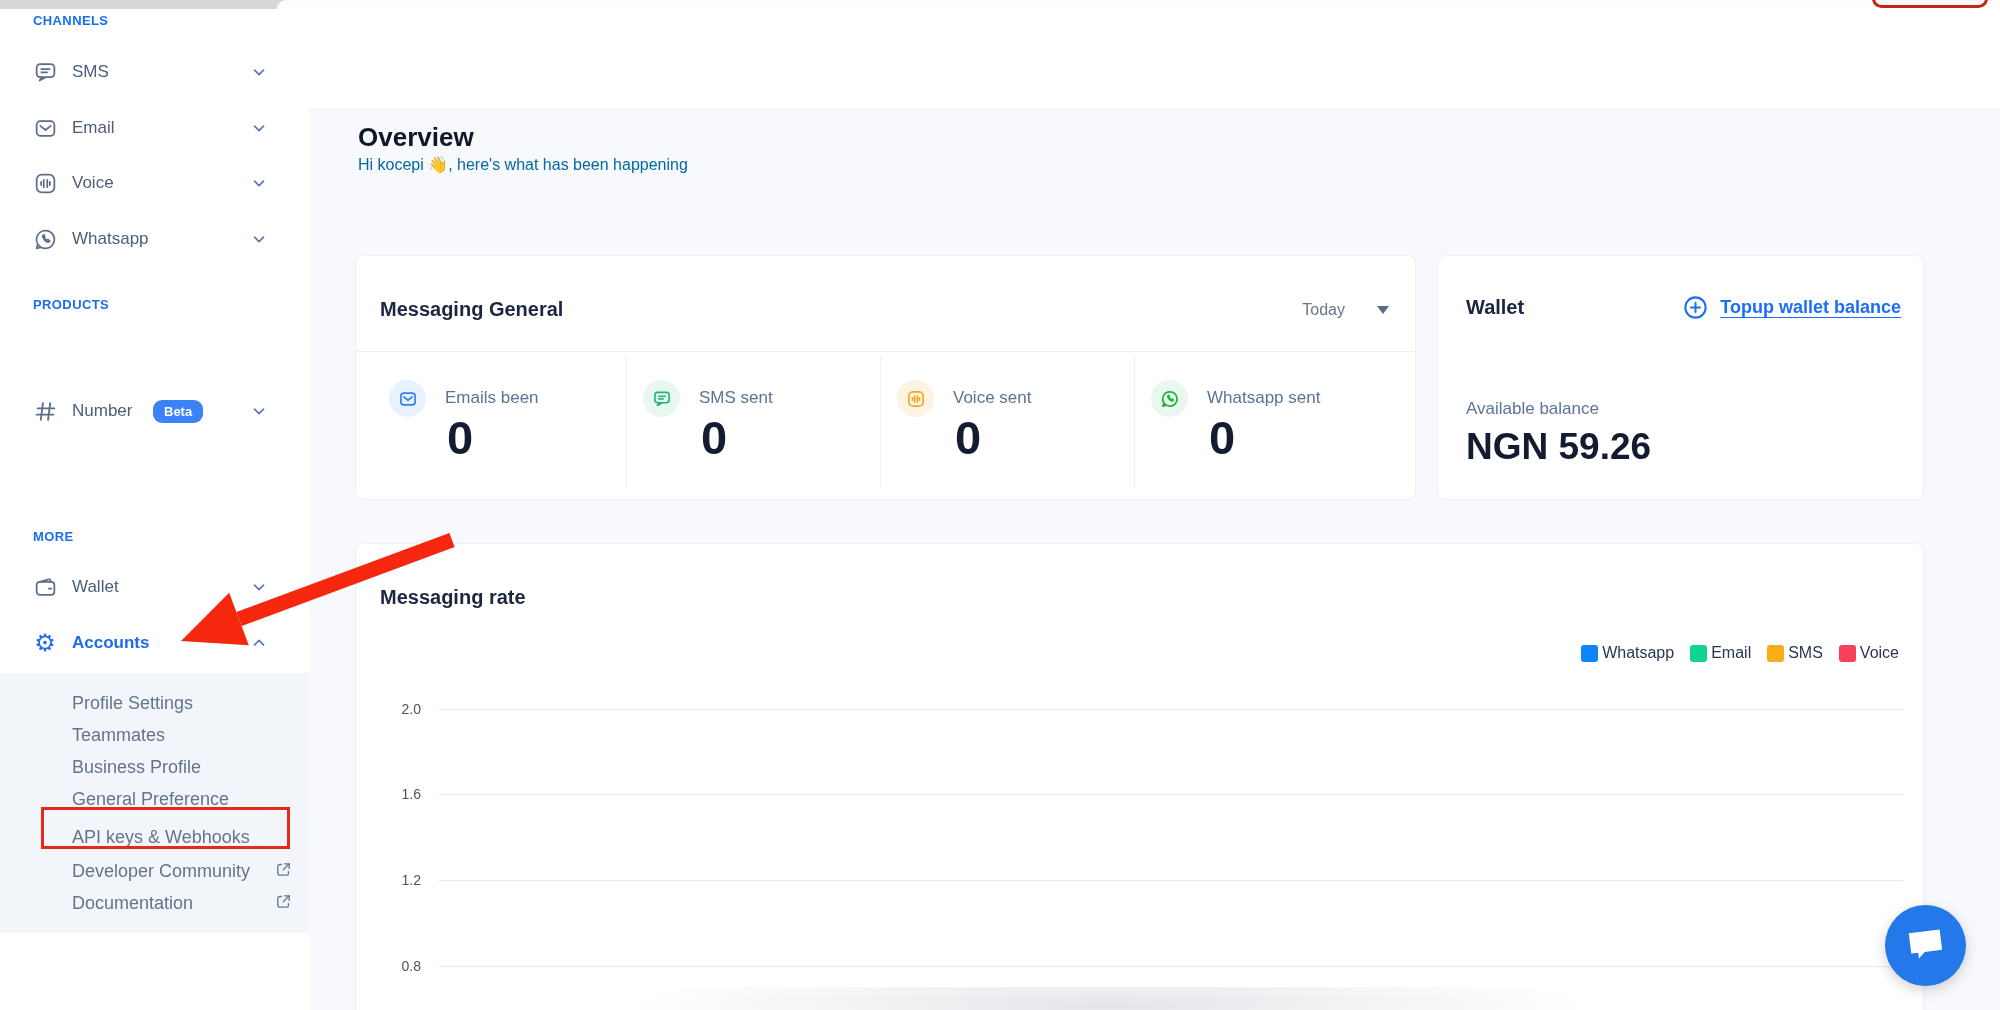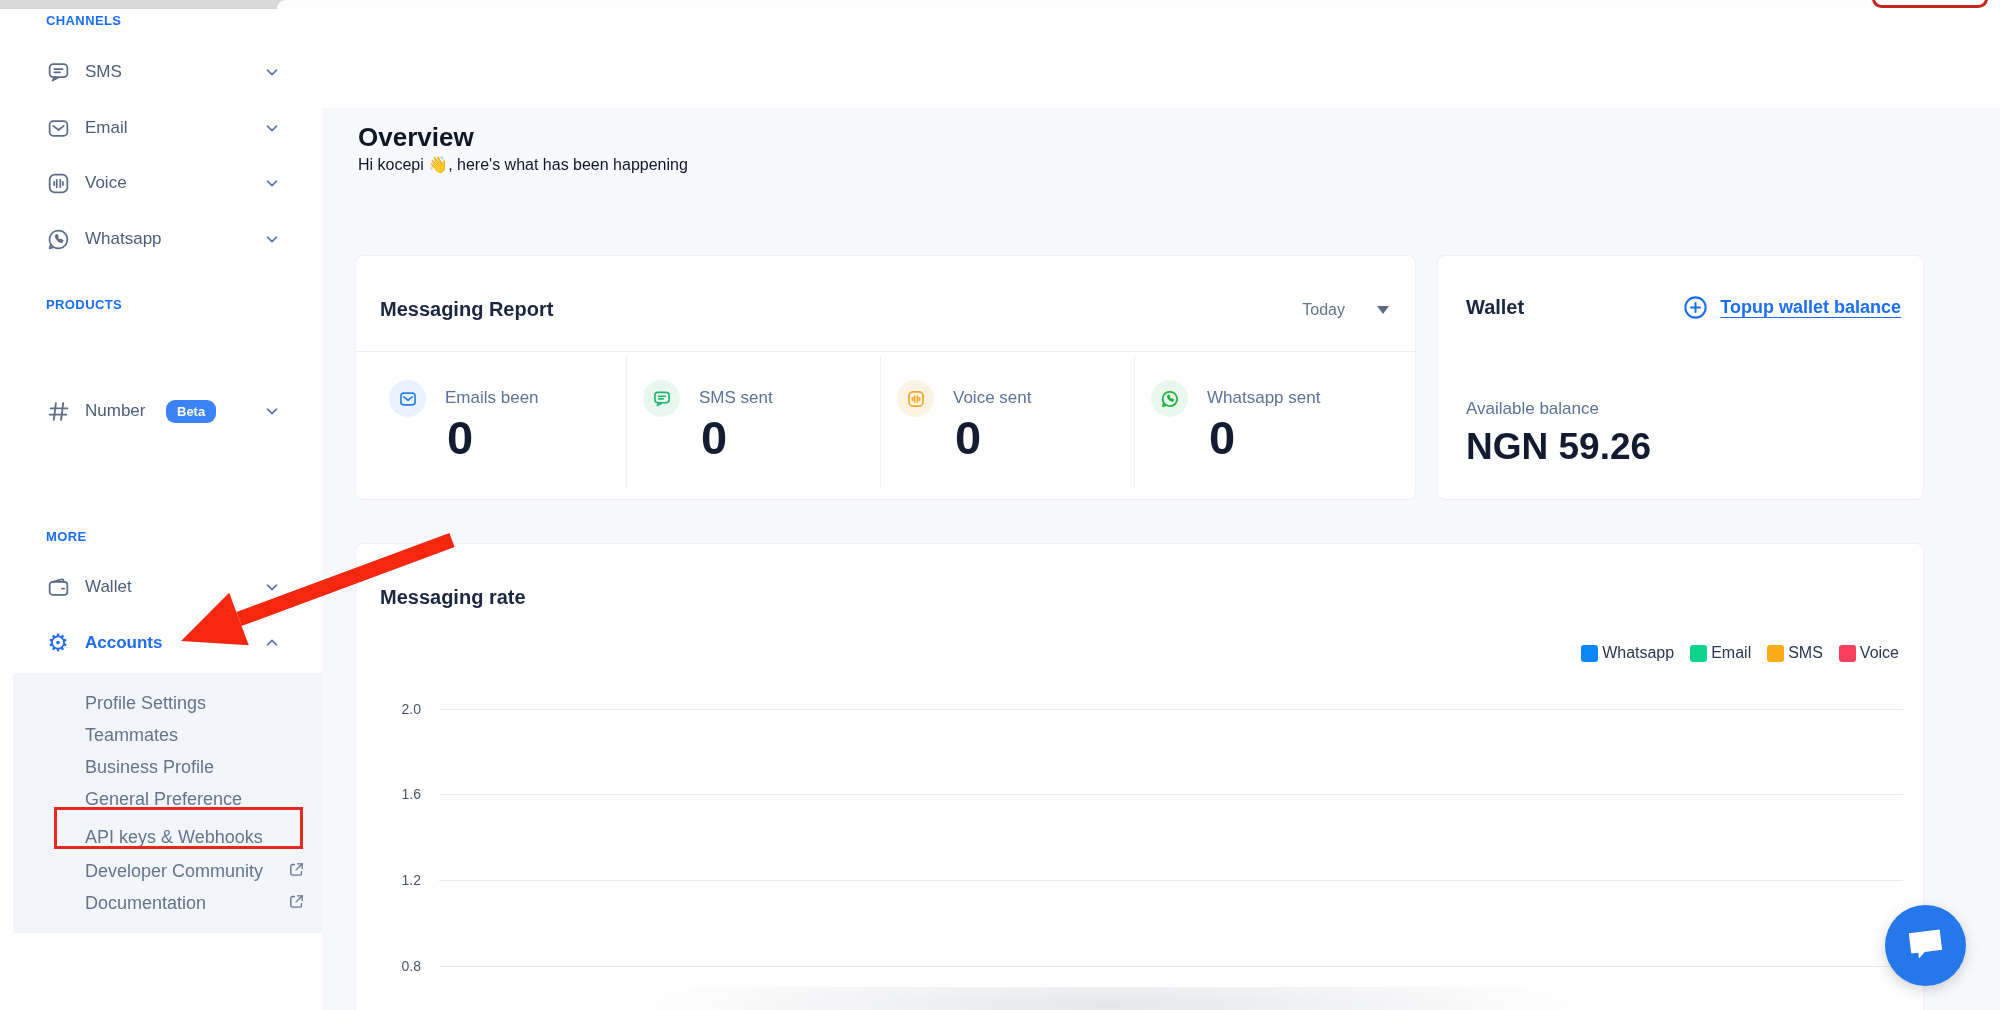--- a/index.html
+++ b/index.html
@@ -5,21 +5,21 @@
   * { margin:0; padding:0; box-sizing:border-box; }
   html,body { width:2000px; height:1010px; font-family:"Liberation Sans", sans-serif; background:#fff; }
   .page { position:relative; width:2000px; height:1010px; overflow:hidden; background:#fff; }
 
   
   .topstrip { position:absolute; top:0; left:0; width:2000px; height:9px; background:#d8d8d8; z-index:5; }
   .topstrip .tab { position:absolute; top:0; left:277px; right:0; height:9px; background:#fdfdfd; border-top-left-radius:9px; }
   .redpill { position:absolute; top:-11px; left:1872px; width:116px; height:19px; border:3px solid #c3271c; border-radius:11px; background:#fafafa; z-index:6; }
 
   
-  .sidebar { position:absolute; left:13px; top:9px; width:309px; height:1001px; background:#fff; z-index:3; }
+  .sidebar { position:absolute; left:0; top:9px; width:309px; height:1001px; background:#fff; z-index:3; }
   .sec-label { position:absolute; left:33px; color:#1a6ef5; font-size:13px; font-weight:700; letter-spacing:.4px; }
   .nav-item { position:absolute; left:0; width:309px; height:40px; display:flex; align-items:center; cursor:pointer; }
   .nav-item .nicon { position:absolute; left:32px; width:26px; height:26px; display:flex; align-items:center; justify-content:center; }
   .nav-item .nlabel { position:absolute; left:72px; font-size:17px; color:#4d5e79; }
   .nav-item .chev { position:absolute; left:250px; width:18px; height:18px; }
   .nav-item .ext { position:absolute; left:250px; width:20px; height:20px; }
   .badge { position:absolute; left:153px; background:#3b82f6; color:#fff; font-size:13px; font-weight:700; padding:4px 11px; border-radius:9px; }
   .accounts .nlabel { color:#1f6bf2; font-weight:700; }
   .submenu { position:absolute; left:0; top:664px; width:309px; height:260px; background:#f2f6fa; }
   .sub-item { position:absolute; left:72px; height:24px; font-size:18px; color:#64748b; cursor:pointer; display:flex; align-items:center; }
@@ -35,21 +35,21 @@
   .toggle .knob { position:absolute; left:2px; top:2px; width:21px; height:21px; background:#fff; border-radius:50%; box-shadow:0 1px 2px rgba(0,0,0,.2); }
   .help { margin-left:28px; width:27px; height:27px; border:2.4px solid #15181d; border-radius:50%; display:flex; align-items:center; justify-content:center; font-size:16px; font-weight:700; color:#15181d; cursor:pointer; }
   .bellwrap { margin-left:24px; width:26px; height:28px; cursor:pointer; }
   .avatar { margin-left:26px; width:37px; height:37px; border-radius:50%; background:#d3d7dc; overflow:hidden; position:relative; cursor:pointer; }
   .avatar svg { position:absolute; left:0; top:0; }
   .uname { margin-left:12px; font-size:19px; color:#10151e; }
 
   
   .main { position:absolute; left:309px; top:108px; width:1691px; height:905px; background:#f7f9fc; z-index:1; }
   .ov-title { position:absolute; left:49px; top:14px; font-size:26px; font-weight:700; color:#101828; }
-  .ov-sub { position:absolute; left:49px; top:47px; font-size:16px; color:#0f172a; }
+  .ov-sub { position:absolute; left:49px; top:47px; font-size:16px; color:#0369a1; }
 
   .card { position:absolute; background:#fff; border-radius:8px; border:1px solid #eef1f6; }
   .report-card { left:46px; top:147px; width:1061px; height:245px; }
   .card-title { position:absolute; left:24px; top:42px; font-size:20px; font-weight:700; color:#1b2740; }
   .period { position:absolute; right:26px; top:45px; display:flex; align-items:center; gap:32px; cursor:pointer; }
   .period .ptxt { font-size:16px; color:#64748b; }
   .caret { width:0; height:0; border-left:6px solid transparent; border-right:6px solid transparent; border-top:8px solid #5b6b84; }
   .rc-div { position:absolute; left:0; right:0; top:95px; height:1px; background:#edf1f6; }
   .stat-col { position:absolute; top:96px; height:149px; }
   .stat-icon { position:absolute; left:0; top:28px; width:37px; height:37px; border-radius:50%; display:flex; align-items:center; justify-content:center; }
@@ -229,21 +229,21 @@
 
     <div class="hl-box"></div>
   </aside>
 
 
   <main class="main">
     <div class="ov-title">Overview</div>
     <div class="ov-sub">Hi kocepi 👋, here's what has been happening</div>
 
     <section class="card report-card">
-      <div class="card-title">Messaging Report</div>
+      <div class="card-title">Messaging General</div>
       <div class="period">
         <span class="ptxt">Today</span>
         <span class="caret"></span>
       </div>
       <div class="rc-div"></div>
 
       <div class="stat-col" style="left:33px;width:237px;">
         <div class="stat-icon ic-email-bg">
           <svg width="20" height="20" viewBox="0 0 24 24" fill="none" stroke="#2f80ed" stroke-width="2" stroke-linecap="round" stroke-linejoin="round">
               <rect x="3.5" y="5" width="17" height="14" rx="3.5"></rect>

